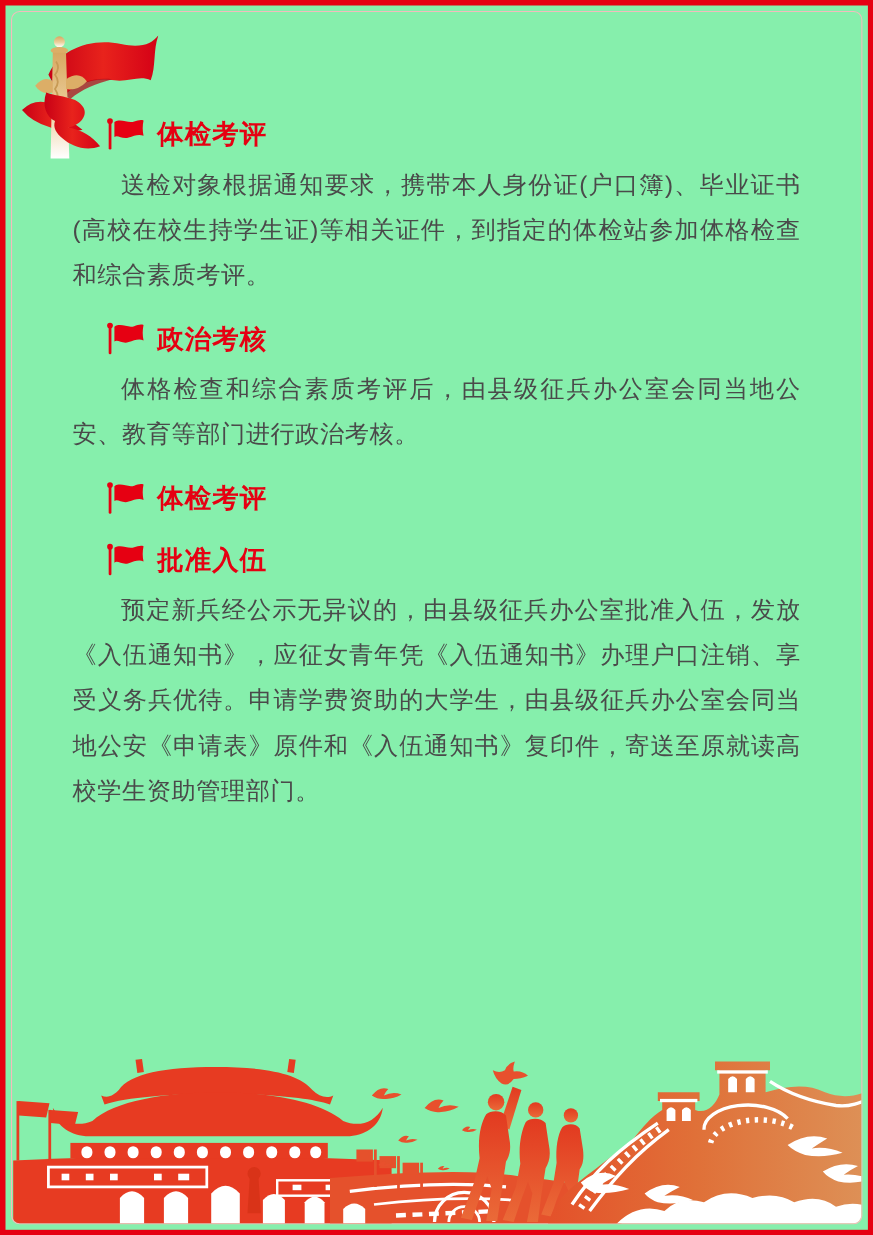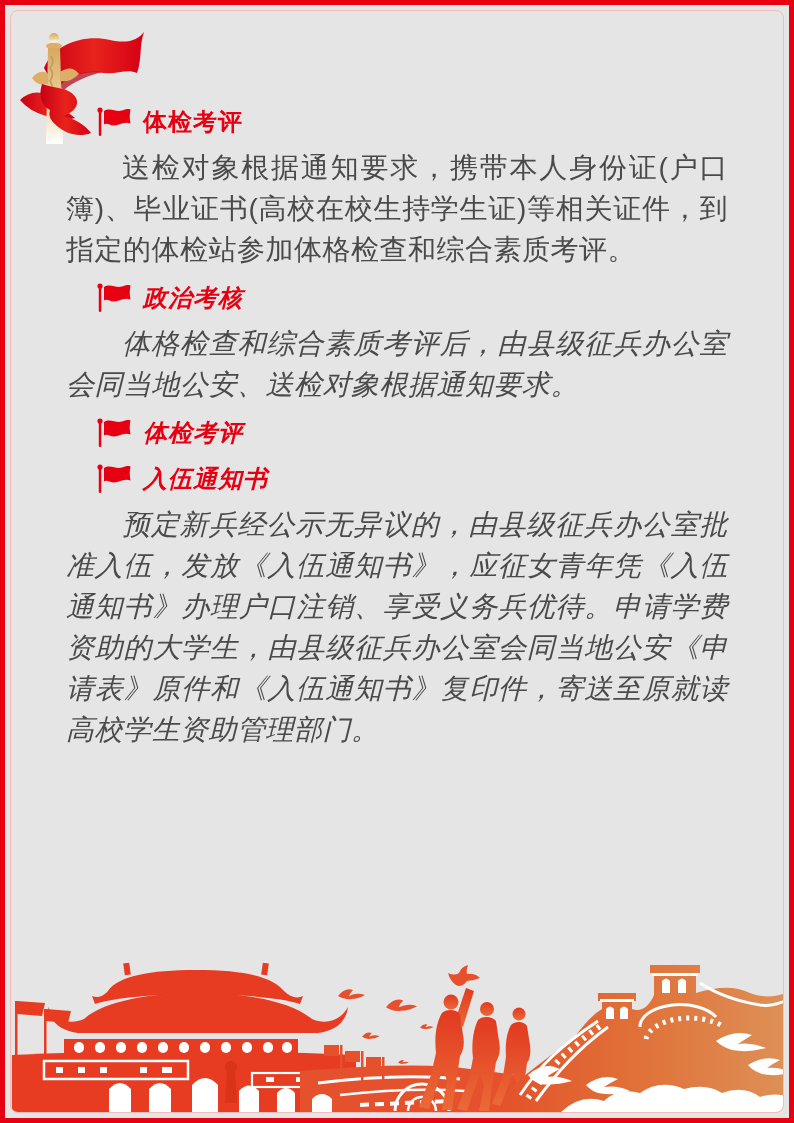--- a/index.html
+++ b/index.html
@@ -1,27 +1,27 @@
 <!DOCTYPE html>
 <html><head>
 <meta charset="utf-8">
 <style>
   html,body{margin:0;padding:0;background:#fff;}
-  .page{position:relative;width:794px;height:1123px;background:#e5e5e5;overflow:hidden;
+  .page{position:relative;width:794px;height:1123px;background:#86efac;overflow:hidden;
         font-family:"Liberation Sans","DejaVu Sans",sans-serif;}
   .outer-frame{position:absolute;inset:0;border:5px solid #e60012;pointer-events:none;z-index:5;}
   .inner-frame{position:absolute;inset:10px;border:1px solid #f3bcbc;border-radius:8px;overflow:hidden;z-index:1;}
   .emblem{position:absolute;left:18px;top:26px;width:126px;height:122px;z-index:3;}
   .content{position:absolute;left:66px;width:662px;top:0;z-index:2;}
   .sec:first-child .sec-title{margin-top:104px;}
-  .sec + .sec{margin-top:10px;font-style:italic;}
+  .sec + .sec{margin-top:20px;}
   .sec-title{display:flex;align-items:center;gap:11px;margin:0 0 0 30px;height:36px;
              font-size:24px;font-weight:bold;color:#e60012;letter-spacing:1px;}
   .flag-ico{width:36px;height:32px;flex:0 0 auto;display:block;}
-  .sec-body{margin:7px 0 0 0;font-size:28px;line-height:41px;letter-spacing:.5px;
+  .sec-body{margin:7px 0 0 0;font-size:22px;line-height:41px;letter-spacing:.5px;
             color:#4a4a4a;text-align:justify;text-indent:2em;}
   .footer-art{position:absolute;left:-11px;bottom:-1px;width:794px;height:170px;}
 </style>
 </head>
 <body>
 
 <div class="page">
 
   <svg class="emblem" viewBox="0 0 126 122" aria-hidden="true">
     <defs>
@@ -218,40 +218,40 @@
 
     <section class="sec">
       <h2 class="sec-title">
         <svg class="flag-ico" viewBox="0 0 36 32" aria-hidden="true">
           <circle cx="4" cy="4" r="2.6" fill="#e60012"></circle>
           <rect x="2.8" y="5" width="2.5" height="25" rx="1.2" fill="#e60012"></rect>
           <path fill="#e60012" d="M8,5 C14,1 20,6.5 26,4.5 C29,3.5 32,2.5 34.5,3.5 C33.5,8 33.5,13 34.5,17.5 C30,15.5 26,17.5 21,19 C15,21 11,16 8,18.5 Z"></path>
         </svg>
         <span>政治考核</span>
       </h2>
-      <p class="sec-body">体格检查和综合素质考评后，由县级征兵办公室会同当地公安、送检对象根据通知要求。</p>
+      <p class="sec-body">体格检查和综合素质考评后，由县级征兵办公室会同当地公安、教育等部门进行政治考核。</p>
     </section>
 
     <section class="sec">
       <h2 class="sec-title">
         <svg class="flag-ico" viewBox="0 0 36 32" aria-hidden="true">
           <circle cx="4" cy="4" r="2.6" fill="#e60012"></circle>
           <rect x="2.8" y="5" width="2.5" height="25" rx="1.2" fill="#e60012"></rect>
           <path fill="#e60012" d="M8,5 C14,1 20,6.5 26,4.5 C29,3.5 32,2.5 34.5,3.5 C33.5,8 33.5,13 34.5,17.5 C30,15.5 26,17.5 21,19 C15,21 11,16 8,18.5 Z"></path>
         </svg>
         <span>体检考评</span>
       </h2>
     </section>
 
     <section class="sec">
       <h2 class="sec-title">
         <svg class="flag-ico" viewBox="0 0 36 32" aria-hidden="true">
           <circle cx="4" cy="4" r="2.6" fill="#e60012"></circle>
           <rect x="2.8" y="5" width="2.5" height="25" rx="1.2" fill="#e60012"></rect>
           <path fill="#e60012" d="M8,5 C14,1 20,6.5 26,4.5 C29,3.5 32,2.5 34.5,3.5 C33.5,8 33.5,13 34.5,17.5 C30,15.5 26,17.5 21,19 C15,21 11,16 8,18.5 Z"></path>
         </svg>
-        <span>入伍通知书</span>
+        <span>批准入伍</span>
       </h2>
       <p class="sec-body">预定新兵经公示无异议的，由县级征兵办公室批准入伍，发放《入伍通知书》，应征女青年凭《入伍通知书》办理户口注销、享受义务兵优待。申请学费资助的大学生，由县级征兵办公室会同当地公安《申请表》原件和《入伍通知书》复印件，寄送至原就读高校学生资助管理部门。</p>
     </section>
 
   </div>
 </div>
 
 </body></html>

